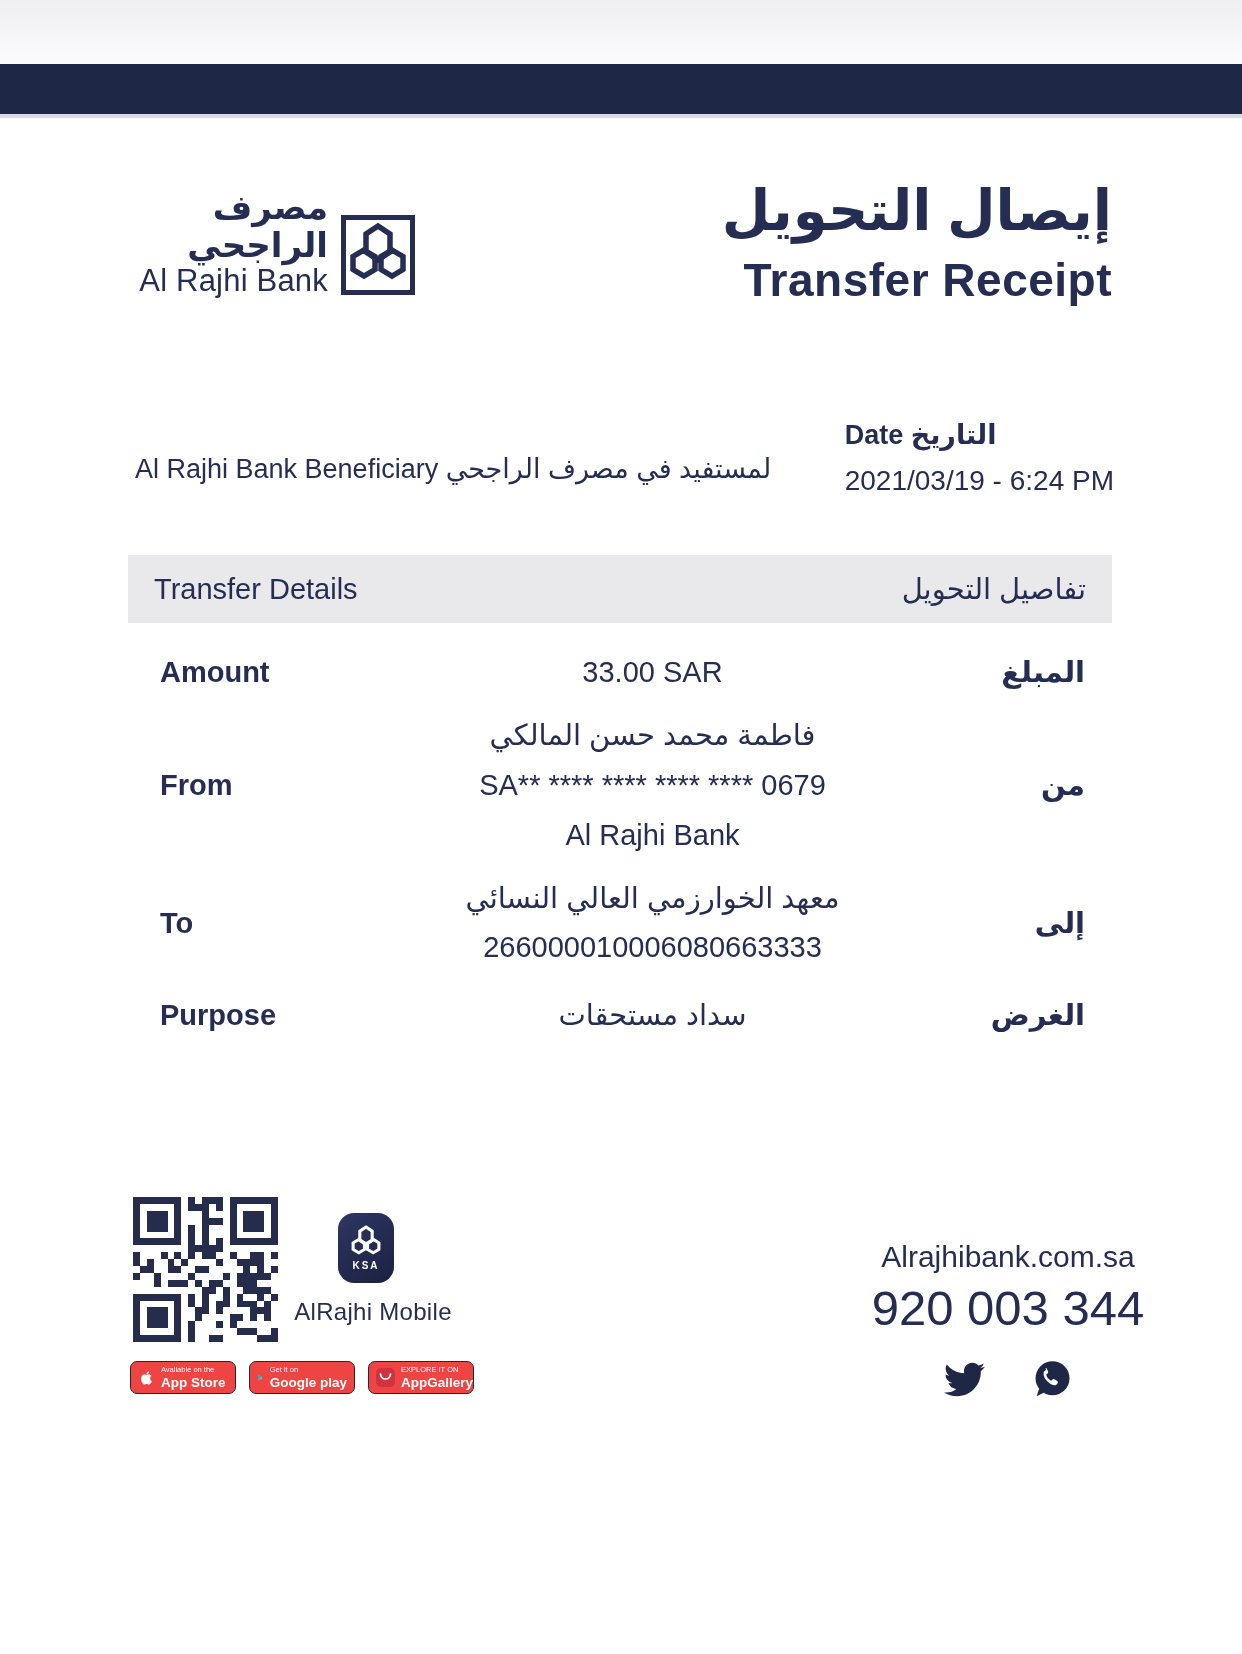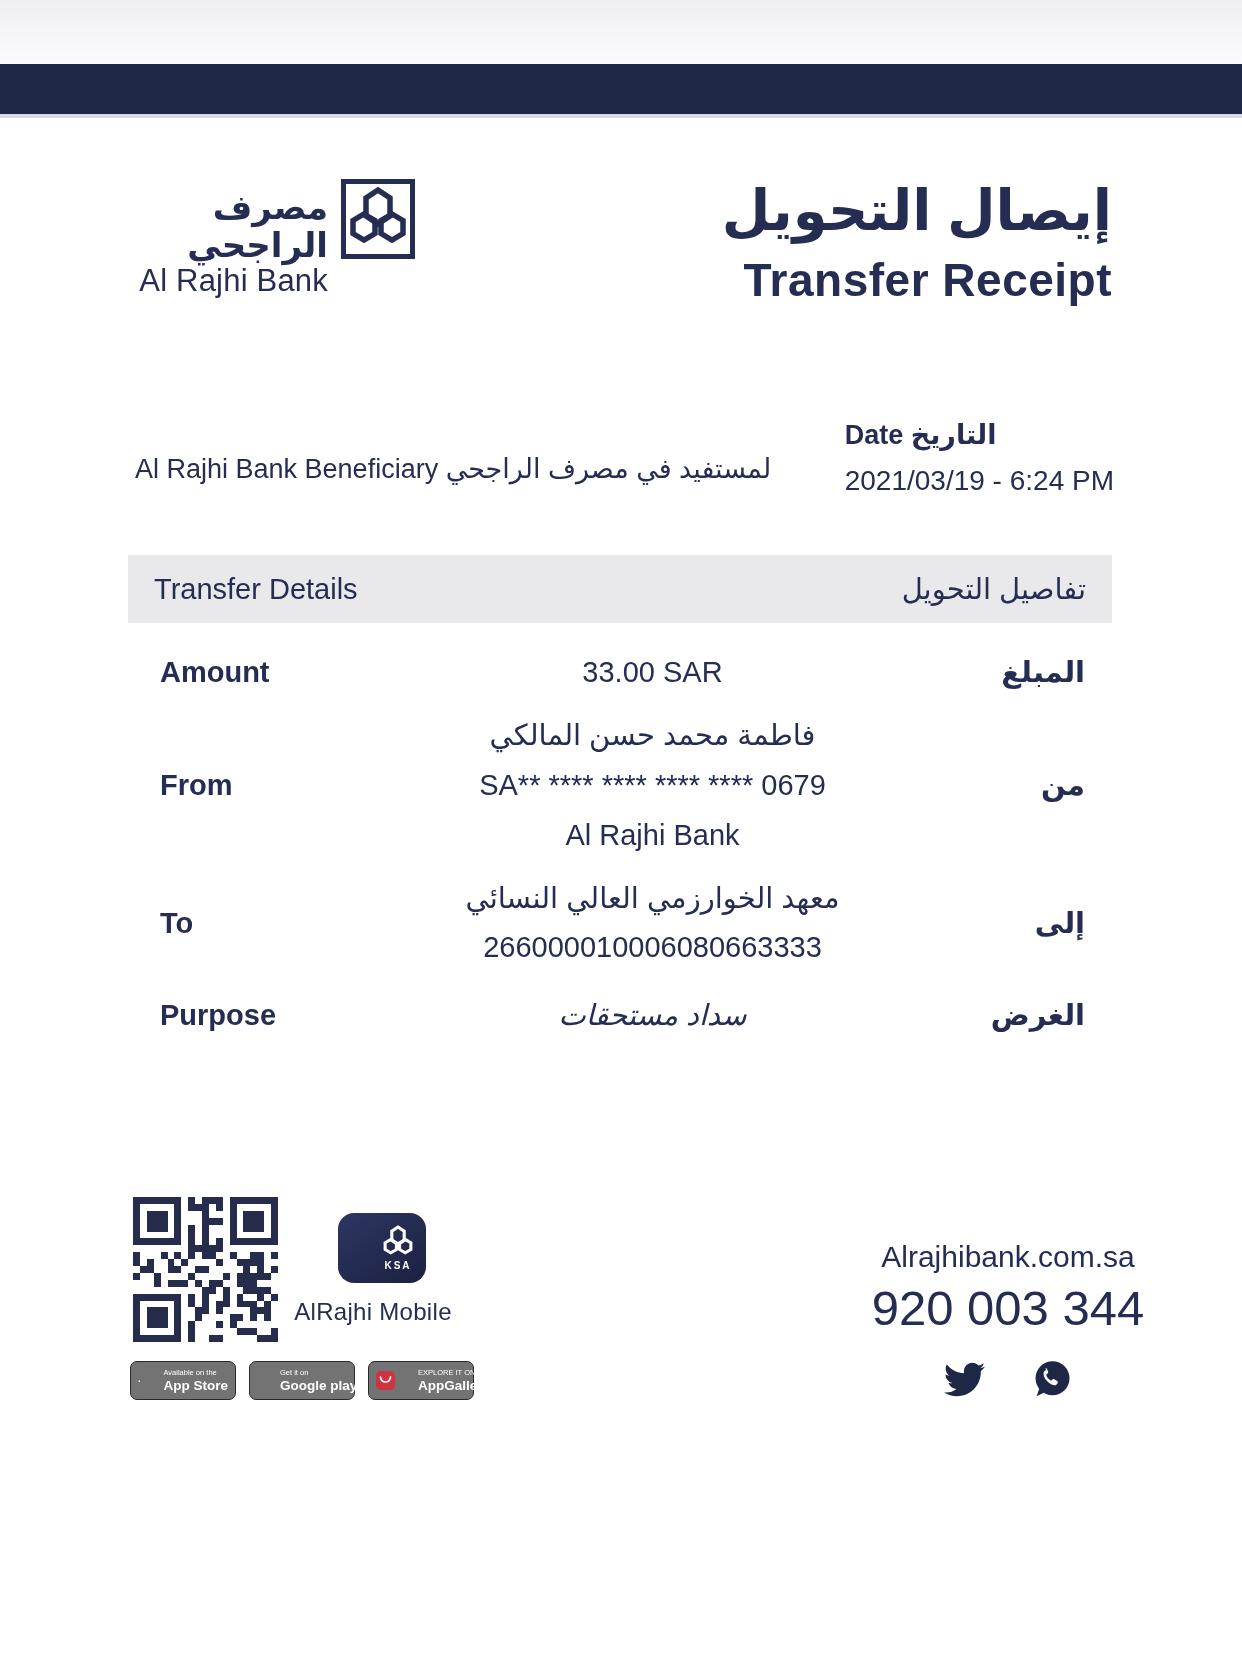--- a/index.html
+++ b/index.html
@@ -4,21 +4,21 @@
 <style>
   html,body{margin:0;padding:0;background:#fff;}
   .page{position:relative;width:1242px;height:1654px;background:#ffffff;overflow:hidden;
         font-family:"Liberation Sans","DejaVu Sans",sans-serif;color:#252e52;}
   
   .top-strip{position:absolute;left:0;top:0;width:100%;height:64px;
              background:linear-gradient(180deg,#efeff2 0%,#f6f6f9 55%,#fbfbfd 100%);}
   .navy-bar{position:absolute;left:0;top:64px;width:100%;height:50px;background:#1f2746;
             border-bottom:4px solid #d9d9e0;}
   
-  .logo-block{position:absolute;left:128px;top:180px;display:flex;align-items:flex-start;gap:12px;}
+  .logo-block{position:absolute;left:128px;top:180px;display:flex;align-items:flex-end;gap:12px;}
   .logo-text{width:200px;text-align:right;padding-top:8px;}
   .logo-ar{font-size:34px;font-weight:700;line-height:38px;}
   .logo-en{font-size:31px;font-weight:500;line-height:30px;margin-top:2px;letter-spacing:.2px;}
   .emblem{display:block;margin-top:-2px;}
   
   .titles{position:absolute;right:130px;top:178px;text-align:right;margin-left:12px;}
   .title-ar{font-size:56px;font-weight:700;line-height:66px;}
   .title-en{font-size:46px;font-weight:700;line-height:52px;margin-top:10px;letter-spacing:.5px;}
   
   .date-block{position:absolute;right:128px;top:420px;text-align:left;}
@@ -30,36 +30,36 @@
                   display:flex;justify-content:space-between;align-items:center;
                   padding:0 26px;box-sizing:border-box;font-size:29px;}
   .row{position:absolute;left:128px;width:984px;display:grid;grid-template-columns:260px 1fr 200px;
        padding:0 27px 0 32px;box-sizing:border-box;align-items:center;}
   .row-label-en{font-weight:700;font-size:29px;}
   .row-label-ar{font-weight:700;font-size:29px;text-align:right;}
   .row-value{text-align:center;font-size:29px;}
   #row-amount{top:646px;height:52px;}  #row-amount .row-value{line-height:52px;}
   #row-from{top:710px;height:150px;}   #row-from .row-value{line-height:50px;}
   #row-to{top:874px;height:98px;}      #row-to .row-value{line-height:49px;}
-  #row-purpose{top:990px;height:50px;} #row-purpose .row-value{line-height:50px;font-style:italic;}
+  #row-purpose{top:990px;height:50px;} #row-purpose .row-value{line-height:50px;}
   
   .qr{position:absolute;left:133px;top:1197px;width:145px;height:145px;}
   .app-icon{position:absolute;left:338px;top:1213px;width:56px;height:70px;border-radius:16px;
             background:linear-gradient(145deg,#2e3663 0%,#1b2140 100%);
-            display:flex;flex-direction:column;align-items:center;justify-content:center;padding-left:32px;}
+            display:flex;flex-direction:column;align-items:center;justify-content:center;}
   .app-icon .ksa{color:#fff;font-size:10px;font-weight:700;letter-spacing:2px;margin-top:1px;}
   .app-label{position:absolute;left:288px;top:1298px;width:170px;text-align:center;font-size:24px;
              font-weight:500;letter-spacing:.3px;}
   .contact{position:absolute;left:858px;top:1240px;width:300px;text-align:center;}
   .website{font-size:30px;line-height:34px;}
   .phone{font-size:49px;line-height:52px;margin-top:8px;}
   .socials{margin-top:24px;display:flex;justify-content:center;gap:46px;align-items:center;}
   .badges{position:absolute;left:130px;top:1361px;display:flex;gap:13px;}
-  .badge{width:106px;height:39px;background:#737373;border-radius:7px;display:flex;align-items:center;
-         padding:0 7px;box-sizing:border-box;gap:23px;color:#fff;border:1px solid #2a2a2e;}
+  .badge{width:106px;height:33px;background:#ef4444;border-radius:7px;display:flex;align-items:center;
+         padding:0 7px;box-sizing:border-box;gap:6px;color:#fff;border:1px solid #2a2a2e;}
   .badge-text{display:flex;flex-direction:column;line-height:1;white-space:nowrap;}
   .badge-top{font-size:7.5px;}
   .badge-bottom{font-size:13.5px;font-weight:700;margin-top:2.5px;}
   .ag-icon{width:19px;height:19px;background:#d03340;border-radius:5px;display:flex;align-items:center;
            justify-content:center;flex:none;}
 </style>
 </head>
 <body>
 
 <div class="page">

